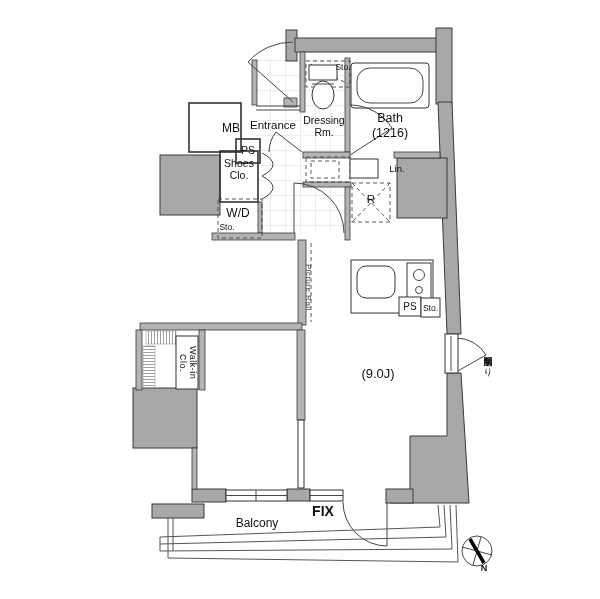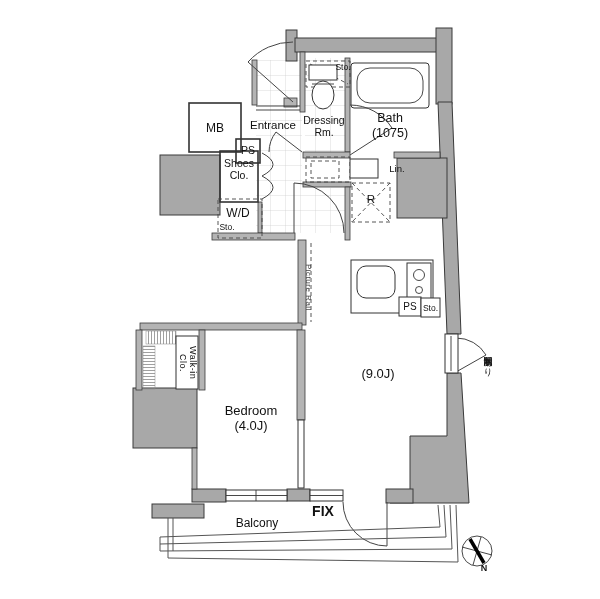--- a/index.html
+++ b/index.html
@@ -148,21 +148,21 @@
     <path class="rail" d="M168,518 V558 M173,518 V551 M160,537 V551"></path>
   </g>
 
   <g>
     <circle class="thin" cx="477" cy="551" r="15"></circle>
     <path class="thin" d="M462,547 L492,555 M481,537 L473,565"></path>
     <path d="M470,539 L484,563" stroke="#000" stroke-width="3.5" fill="none"></path>
   </g>
 </svg>
 
-  <div class="lbl" style="left:190px; top:121px; width:50px; font-size:12px;">MB</div>
+  <div class="lbl" style="left:190px; top:121px; width:50px; font-size:12px;text-align:right;">MB</div>
 
   <div class="lbl" style="left:236px; top:144px; width:24px; font-size:10.5px;">PS</div>
 
   <div class="lbl" style="left:243px; top:119px; width:60px; font-size:11.5px;">Entrance</div>
 
   <div class="lbl" style="left:220px; top:157px; width:38px; font-size:10.5px;">
     <div>Shoes</div>
     <div>Clo.</div>
   </div>
 
@@ -171,38 +171,34 @@
 
   <div class="lbl" style="left:301px; top:114px; width:46px; font-size:10.5px;">
     <div>Dressing</div>
     <div>Rm.</div>
   </div>
 
   <div class="lbl" style="left:331px; top:62px; width:24px; font-size:8.5px;">Sto.</div>
 
   <div class="lbl" style="left:352px; top:111px; width:76px; font-size:12.5px;">
     <div>Bath</div>
-    <div>(1075)</div>
+    <div>(1216)</div>
   </div>
 
   <div class="lbl" style="left:350px; top:163px; width:28px; font-size:9.5px;padding-left:33px;">Lin.</div>
 
   <div class="lbl" style="left:358px; top:193px; width:26px; font-size:11.5px;">R</div>
 
   <div class="lbl" style="left:399px; top:301px; width:22px; font-size:10px;">PS</div>
   <div class="lbl" style="left:420px; top:303px; width:21px; font-size:8.5px;">Sto.</div>
 
   <div class="lbl" style="left:303px; top:366px; width:150px; font-size:13px;">
     <div>(9.0J)</div>
   </div>
 
-  <div class="lbl" style="left:202px; top:403px; width:98px; font-size:13px;">
-    <div>Bedroom</div>
-    <div>(4.0J)</div>
-  </div>
 
   <div class="vlbl" style="left:177px; top:339px; width:21px; height:48px; font-size:9px; line-height:10px;">Walk-in Clo.</div>
 
   <div class="vlbl" style="left:304px; top:243px; height:88px; font-size:8px; color:#444;">Picture Rail</div>
 
   <div class="vlbl" style="left:481px; top:331px; height:60px; font-size:9px;">開放制限あり</div>
 
   <div class="lbl" style="left:303px; top:503px; width:40px; font-size:14px; font-weight:bold;">FIX</div>
 
   <div class="lbl" style="left:222px; top:516px; width:70px; font-size:12px;">Balcony</div>

